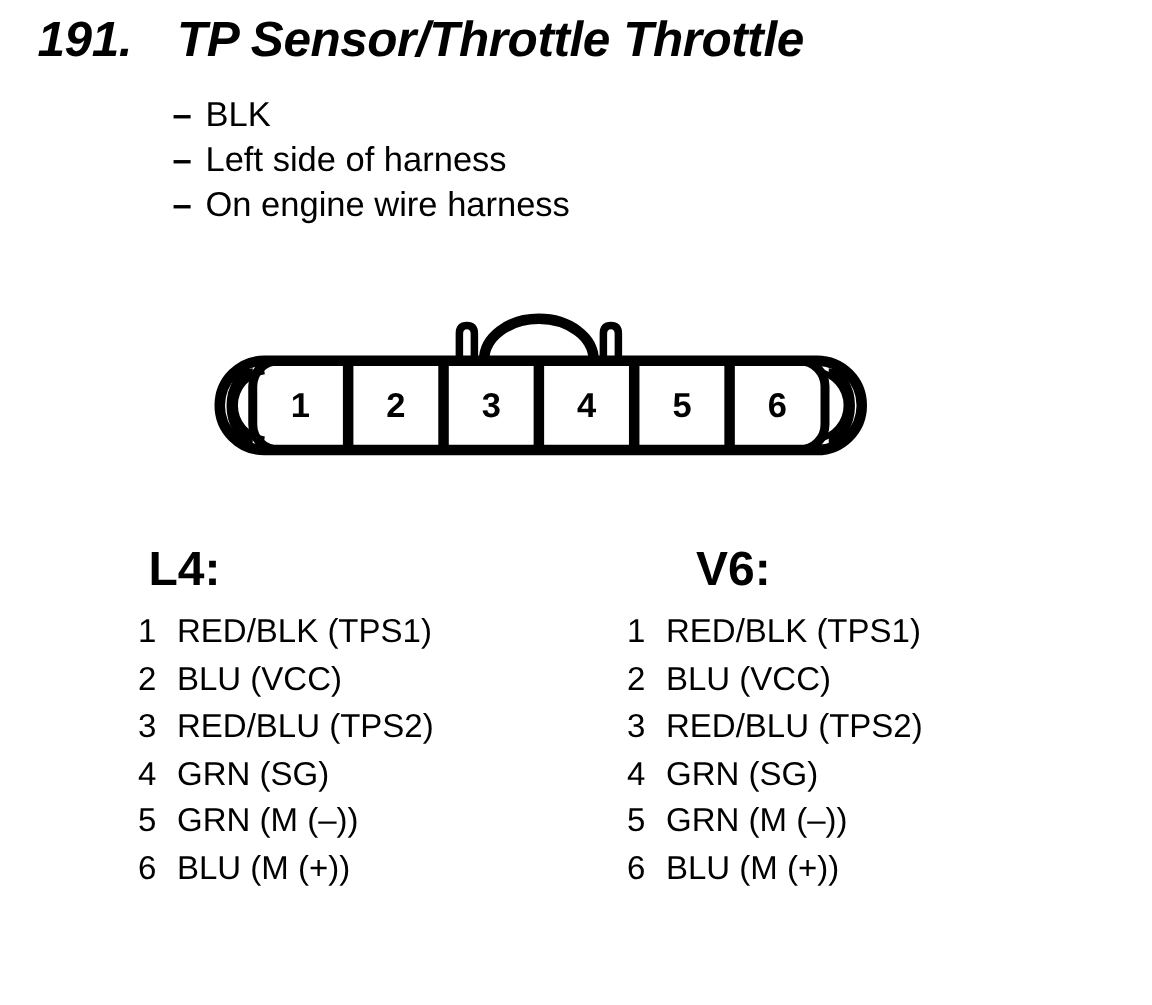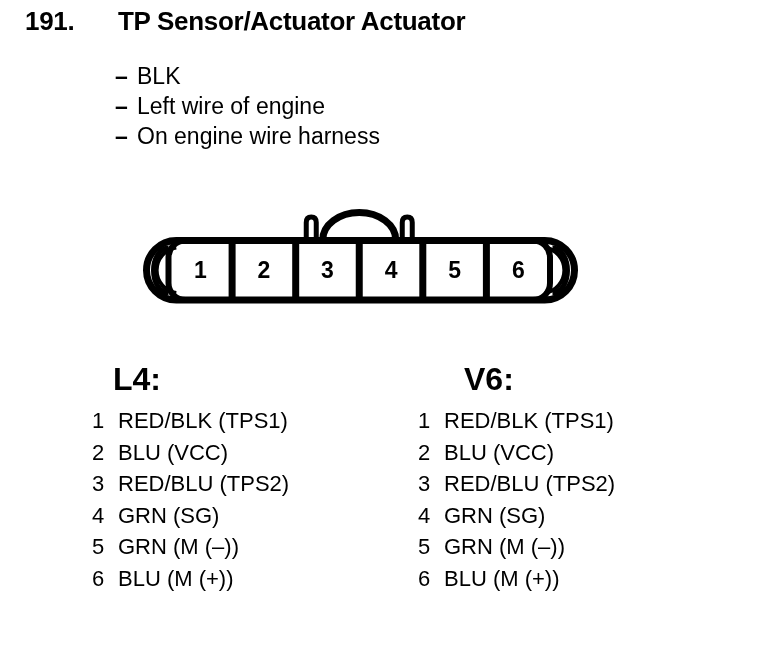--- a/index.html
+++ b/index.html
@@ -12,25 +12,26 @@
     position: relative;
     overflow: hidden;
   }
 
   
   .title-row {
     position: absolute;
     left: 25px;
     top: 6px;
     display: flex;
-    font-size: 26px;
+    font-size: 33px;
     font-weight: bold;
     line-height: 1.2;
     white-space: nowrap;
     letter-spacing: -0.3px;
+    font-style: italic;
   }
   .title-num { width: 93px; flex: none; }
 
   
   .bullets {
     position: absolute;
     left: 115px;
     top: 61px;
     font-size: 23px;
     line-height: 30px;
@@ -54,50 +55,50 @@
 
   
   .pinout-heading {
     position: absolute;
     top: 360px;
     font-size: 32px;
     font-weight: bold;
     line-height: 1.2;
     white-space: nowrap;
   }
-  .heading-l4 { left: 113px; }
+  .heading-l4 { left: 99px; }
   .heading-v6 { left: 464px; }
 
   .pinout-list {
     position: absolute;
     top: 405px;
     font-size: 22px;
     line-height: 31.5px;
   }
   .list-l4 { left: 92px; }
   .list-v6 { left: 418px; }
   .pinout-row { display: flex; white-space: nowrap; }
   .pin-num { width: 26px; flex: none; }
 </style>
 </head>
 <body>
 
 <div class="title-row">
   <span class="title-num">191.</span>
-  <span class="title-text">TP Sensor/Actuator Actuator</span>
+  <span class="title-text">TP Sensor/Throttle Throttle</span>
 </div>
 
 <div class="bullets">
   <div class="bullet-line">
     <span class="bullet-dash">–</span>
     <span>BLK</span>
   </div>
   <div class="bullet-line">
     <span class="bullet-dash">–</span>
-    <span>Left wire of engine</span>
+    <span>Left side of harness</span>
   </div>
   <div class="bullet-line">
     <span class="bullet-dash">–</span>
     <span>On engine wire harness</span>
   </div>
 </div>
 
 <svg class="connector-svg" width="445" height="115" viewBox="0 0 445 115" xmlns="http://www.w3.org/2000/svg">
   <g stroke="#000000" fill="none">
 

